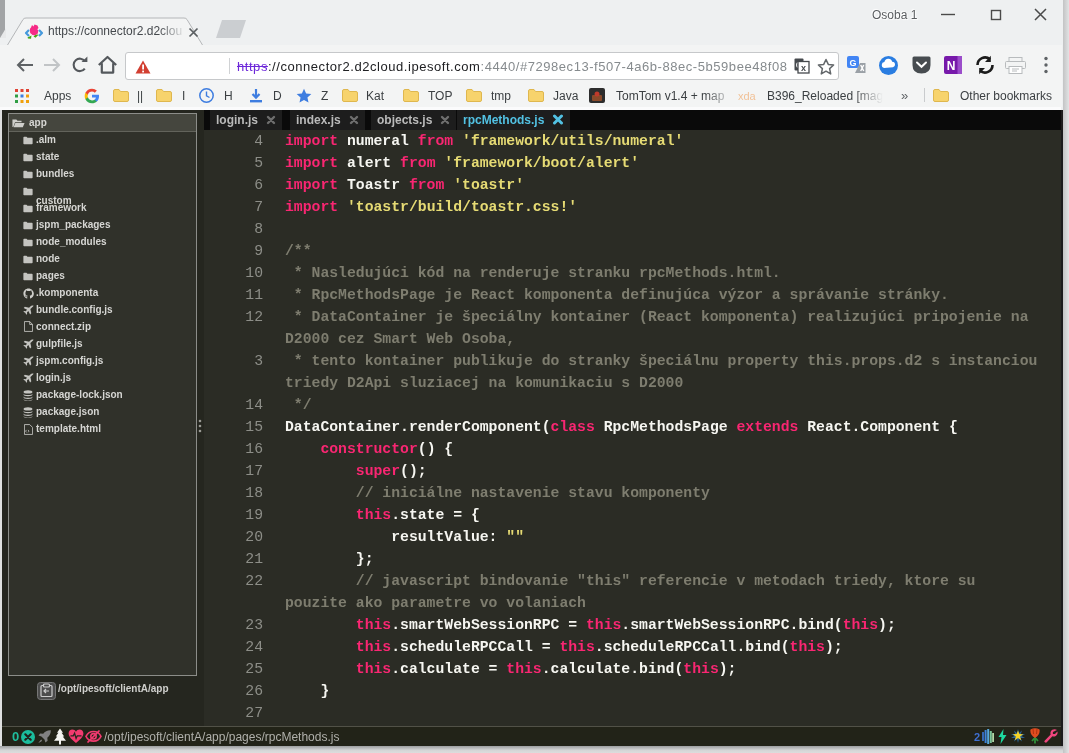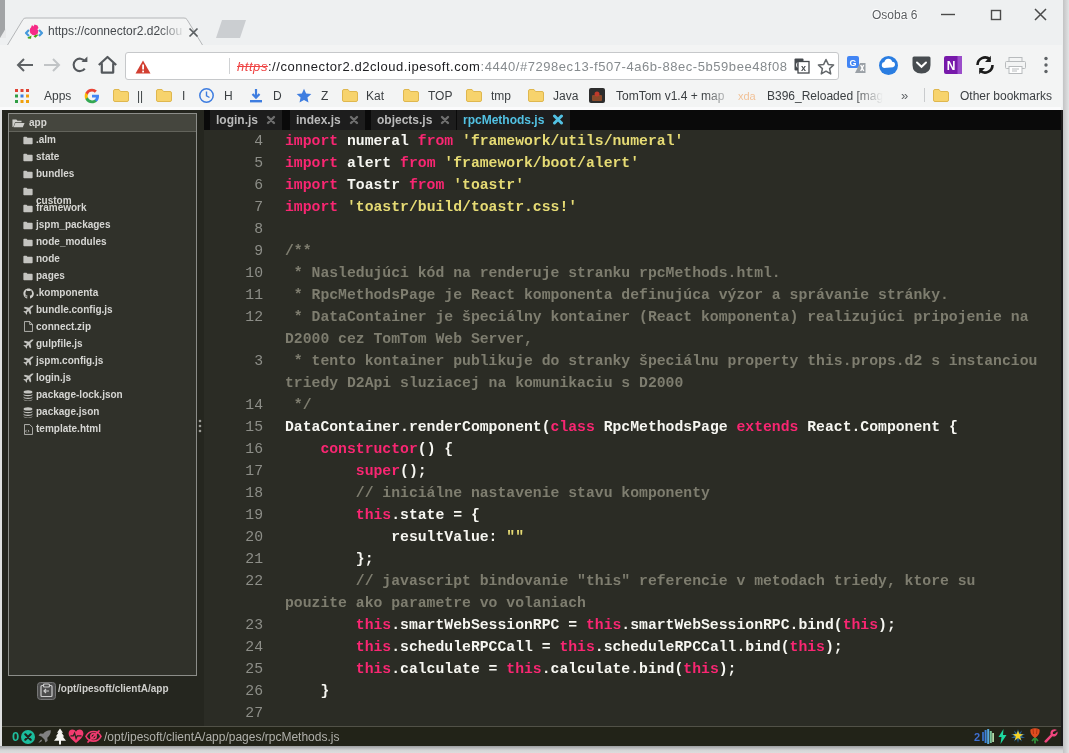--- a/index.html
+++ b/index.html
@@ -21,21 +21,21 @@
 
 
 #tabtext { position:absolute; left:48px; top:24px; font-size:12px; color:#45494d; width:138px; overflow:hidden;
   -webkit-mask-image:linear-gradient(90deg,#000 80%,transparent); }
 #tabclose { position:absolute; left:188px; top:27px; }
 
 
 #addrbar { position:absolute; left:125px; top:52px; width:714px; height:28px; background:#fff;
   border:1px solid #c6c8ca; border-radius:3px; }
 #addrtext { position:absolute; left:111px; top:6px; font-size:13px; letter-spacing:0.55px; color:#202124; white-space:nowrap; }
-.red { color:#ef4444;font-style:italic; }
+.red { color:#6d28d9; }
 .gray { color:#868b8e; }
 #notsecure { position:absolute; left:28px; top:6px; font-size:12px; color:#d23f31;margin-top:37px; }
 #addrsep { position:absolute; left:103px; top:5px; width:1px; height:16px; background:#d0d2d4; }
 
 
 .bktext { font-size:12px; color:#3b3f42; position:absolute; top:89px; white-space:nowrap; }
 .folder { position:absolute; top:89px; width:16px; height:13px; }
 
 
 #page { position:absolute; left:0; top:110px; width:1061px; height:636px; background:#25261f; }
@@ -108,21 +108,21 @@
   <path d="M15,6 L18,9 L15,12" stroke="#4599dc" stroke-width="2.2" fill="none" stroke-linejoin="round"></path>
   <path d="M8,1 L9.5,2.5 L10.5,0.5 L13.5,1.5 L14.5,4 L13.2,5.2 L14.3,6.2 L13.8,9.5 L11,11.5 L8.5,11 L6.2,9 L5.8,5 L7,3.5 Z" fill="#f52a86"></path>
   <path d="M3.5,13.5 L7.5,11.5 L7,14.8 L4,14.5 Z" fill="#44a414"></path>
   <path d="M9.5,12.5 Q12,9.8 14.5,10.8 L11.5,13.8 Z" fill="#44a414"></path>
 </svg>
 <div id="tabtext">https://connector2.d2clou</div>
 <svg id="tabclose" width="11" height="11" viewBox="0 0 11 11">
   <path d="M1.5,1.5 L9.5,9.5 M9.5,1.5 L1.5,9.5" stroke="#5a5e61" stroke-width="1.7"></path>
 </svg>
 
-<div id="osoba">Osoba 6</div>
+<div id="osoba">Osoba 1</div>
 
 <svg class="winbtn" style="left:940px" width="16" height="28">
     <path d="M1,14.5 L15,14.5" stroke="#4a4a4a" stroke-width="1.4"></path>
   </svg>
 <svg class="winbtn" style="left:990px" width="14" height="28">
     <rect x="1.5" y="10.5" width="9" height="9" fill="none" stroke="#4a4a4a" stroke-width="1.4"></rect>
   </svg>
 <svg class="winbtn" style="left:1034px" width="14" height="28">
     <path d="M1,9 L12,20 M12,9 L1,20" stroke="#4a4a4a" stroke-width="1.5"></path>
   </svg>
@@ -390,21 +390,21 @@
   <div id="code">
     <div class="row" style="top:0"><span class="num">4</span><span class="txt"><span class="k">import</span> numeral <span class="k">from</span> <span class="s">'framework/utils/numeral'</span></span></div>
     <div class="row" style="top:22px"><span class="num">5</span><span class="txt"><span class="k">import</span> alert <span class="k">from</span> <span class="s">'framework/boot/alert'</span></span></div>
     <div class="row" style="top:44px"><span class="num">6</span><span class="txt"><span class="k">import</span> Toastr <span class="k">from</span> <span class="s">'toastr'</span></span></div>
     <div class="row" style="top:66px"><span class="num">7</span><span class="txt"><span class="k">import</span> <span class="s">'toastr/build/toastr.css!'</span></span></div>
     <div class="row" style="top:88px"><span class="num">8</span></div>
     <div class="row" style="top:110px"><span class="num">9</span><span class="txt"><span class="c">/**</span></span></div>
     <div class="row" style="top:132px"><span class="num">10</span><span class="txt"><span class="c"> * Nasledujúci kód na renderuje stranku rpcMethods.html.</span></span></div>
     <div class="row" style="top:154px"><span class="num">11</span><span class="txt"><span class="c"> * RpcMethodsPage je React komponenta definujúca výzor a správanie stránky.</span></span></div>
     <div class="row" style="top:176px"><span class="num">12</span><span class="txt"><span class="c"> * DataContainer je špeciálny kontainer (React komponenta) realizujúci pripojenie na</span></span></div>
-    <div class="row" style="top:198px"><span class="txt"><span class="c">D2000 cez TomTom Web Server,</span></span></div>
+    <div class="row" style="top:198px"><span class="txt"><span class="c">D2000 cez Smart Web Osoba,</span></span></div>
     <div class="row" style="top:220px"><span class="num">3</span><span class="txt"><span class="c"> * tento kontainer publikuje do stranky špeciálnu property this.props.d2 s instanciou</span></span></div>
     <div class="row" style="top:242px"><span class="txt"><span class="c">triedy D2Api sluziacej na komunikaciu s D2000</span></span></div>
     <div class="row" style="top:264px"><span class="num">14</span><span class="txt"><span class="c"> */</span></span></div>
     <div class="row" style="top:286px"><span class="num">15</span><span class="txt">DataContainer.renderComponent(<span class="k">class</span> RpcMethodsPage <span class="k">extends</span> React.Component {</span></div>
     <div class="row" style="top:308px"><span class="num">16</span><span class="txt">    <span class="k">constructor</span>() {</span></div>
     <div class="row" style="top:330px"><span class="num">17</span><span class="txt">        <span class="k">super</span>();</span></div>
     <div class="row" style="top:352px"><span class="num">18</span><span class="txt">        <span class="c">// iniciálne nastavenie stavu komponenty</span></span></div>
     <div class="row" style="top:374px"><span class="num">19</span><span class="txt">        <span class="k">this</span>.state = {</span></div>
     <div class="row" style="top:396px"><span class="num">20</span><span class="txt">            resultValue: <span class="s">""</span></span></div>
     <div class="row" style="top:418px"><span class="num">21</span><span class="txt">        };</span></div>

